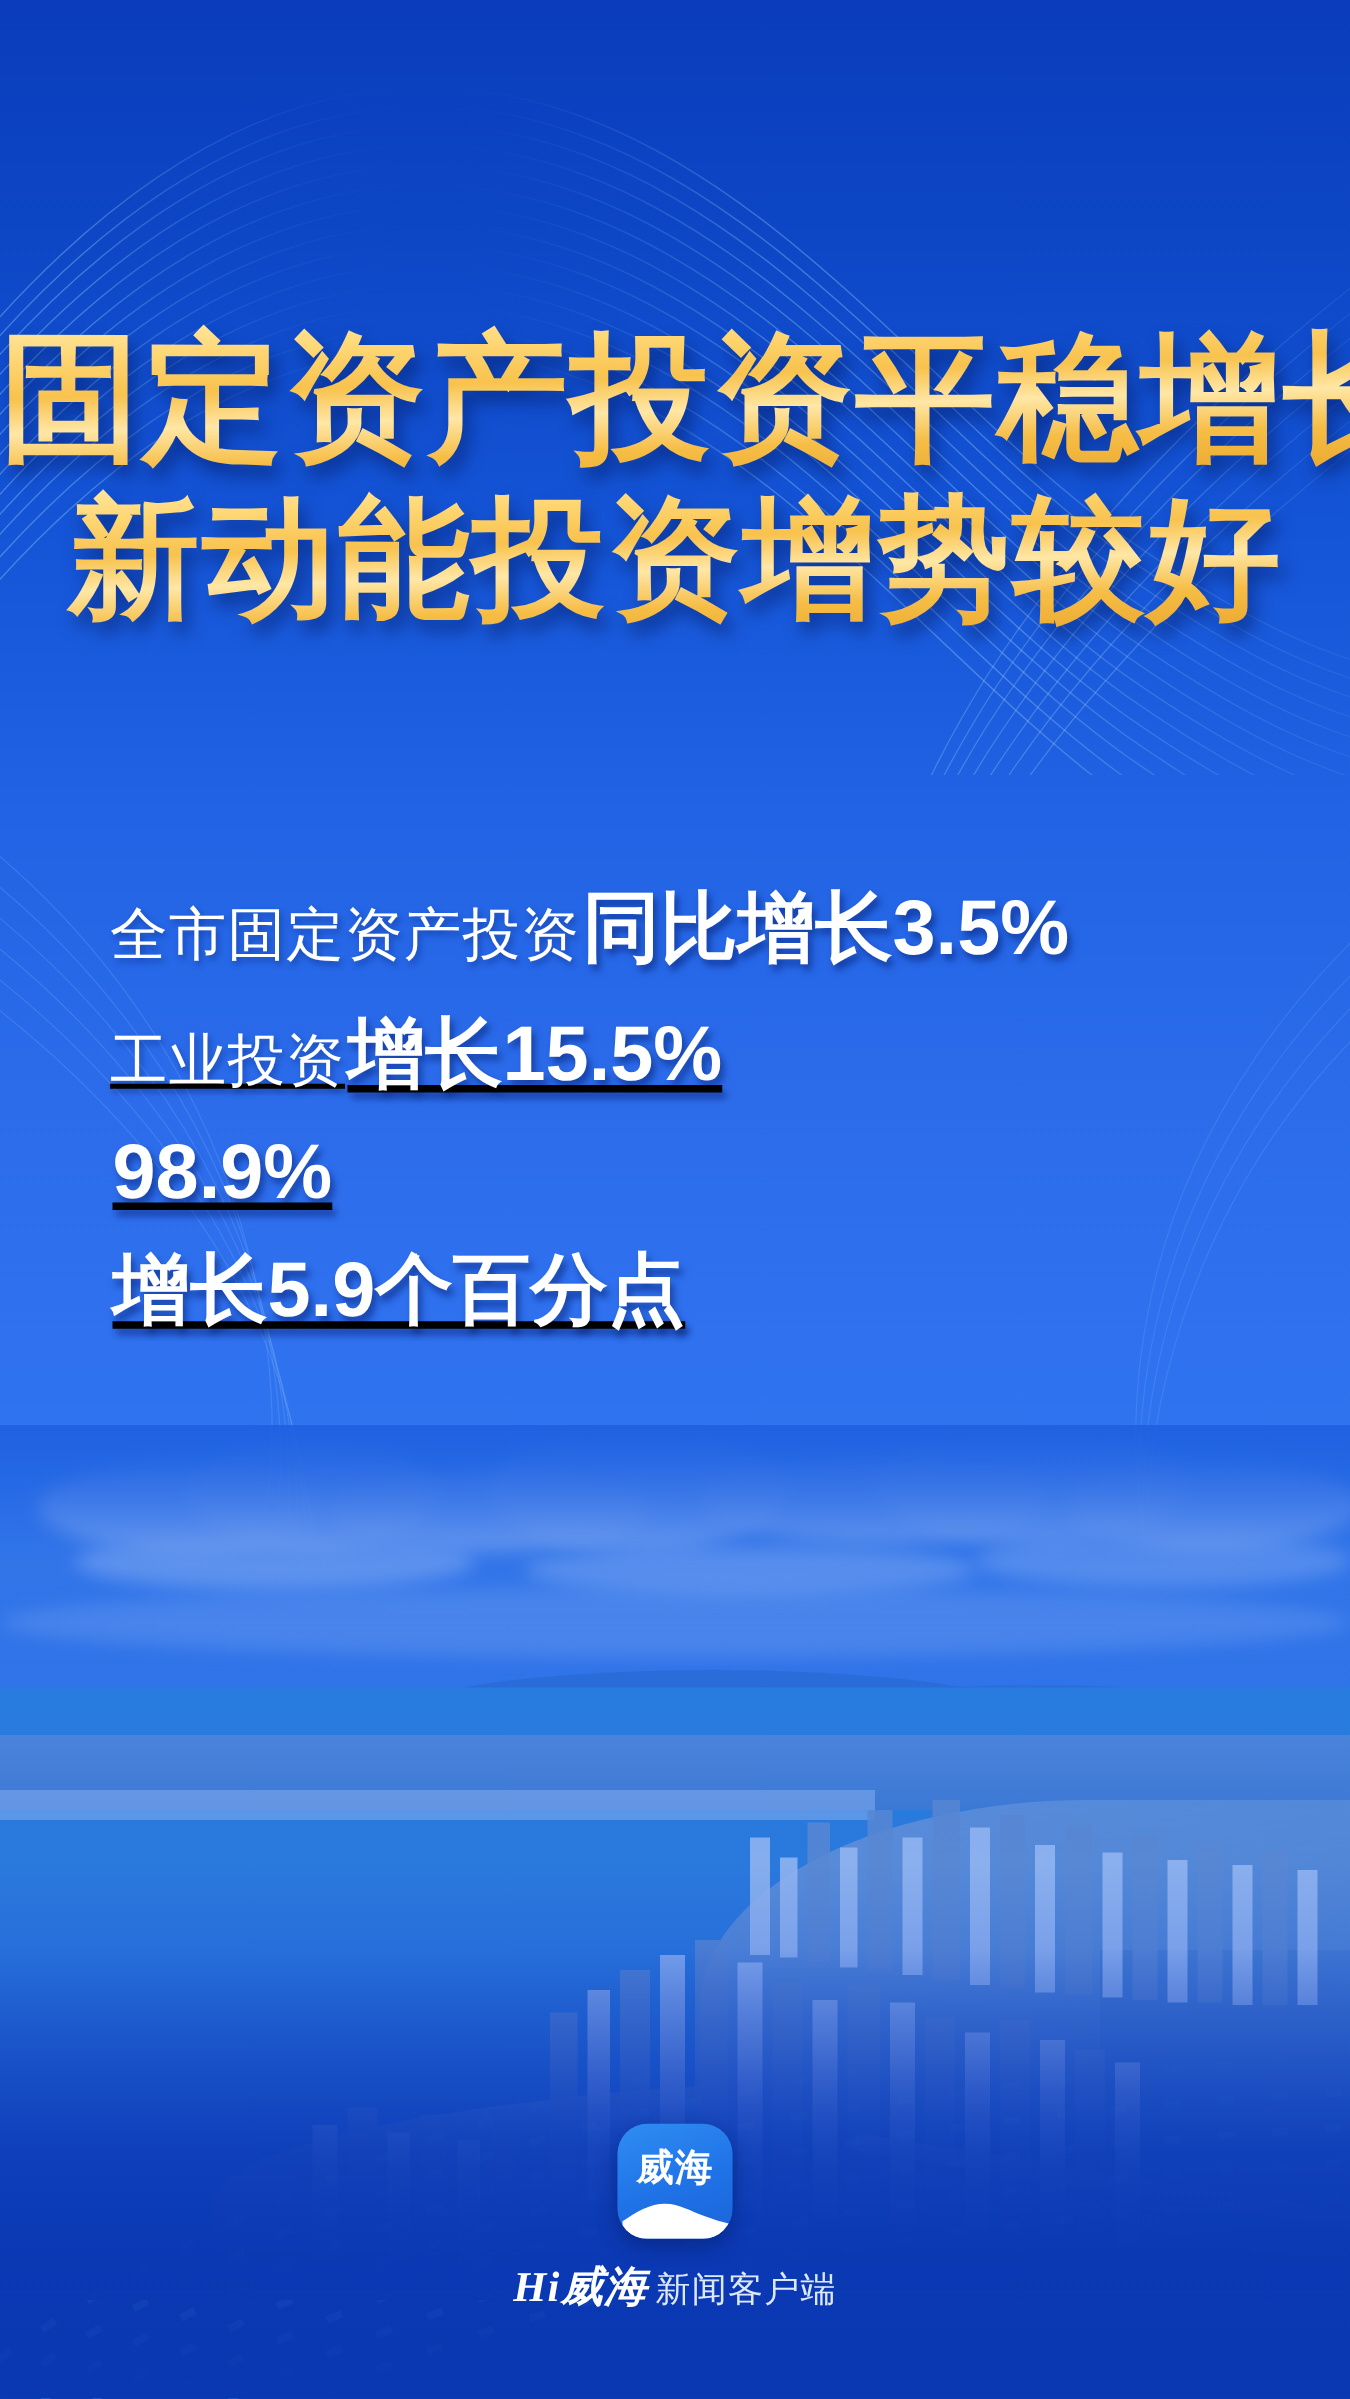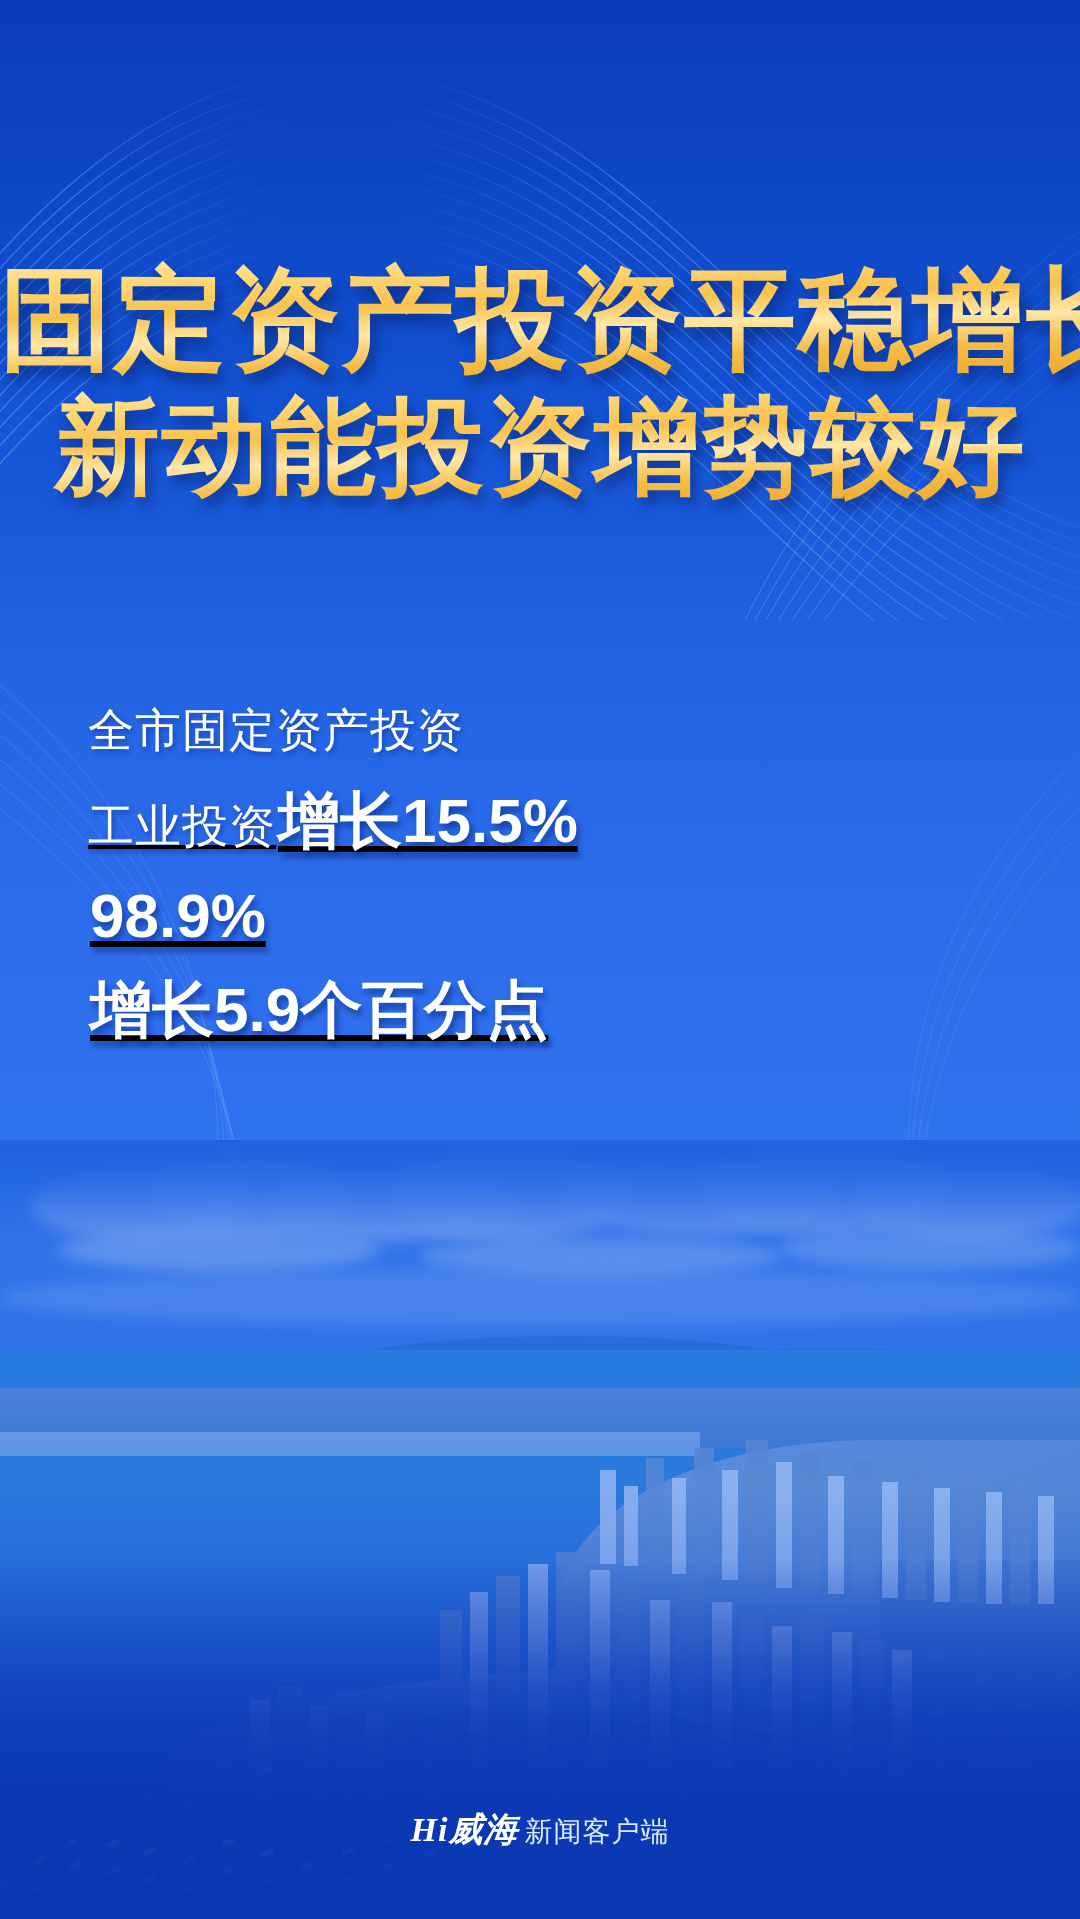--- a/index.html
+++ b/index.html
@@ -288,36 +288,44 @@
   <div class="titles">
     <div class="title-line">固定资产投资平稳增长</div>
     <div class="title-line second">新动能投资增势较好</div>
   </div>
 
   <div class="stats">
 
 
     <div class="stat-row">
       <span class="lead">全市固定资产投资</span>
+      <span class="big">同比增长3.5%</span>
     </div>
 
     <div class="stat-row">
       <span class="lead">工业投资</span>
       <span class="big">增长15.5%</span>
     </div>
 
     <div class="stat-row">
       <span class="big">98.9%</span>
     </div>
 
     <div class="stat-row">
       <span class="big">增长5.9个百分点</span>
     </div>
 
   </div>
 
   <div class="footer">
+    <div class="logo-tile">
+      <div class="logo-word">威海</div>
+      <svg class="logo-hill" viewBox="0 0 92 40" preserveAspectRatio="none">
+        <path d="M4,26 C 16,18 26,12 38,12 C 50,12 58,18 70,22 C 78,25 85,27 90,28 L90,40 L4,40 Z" fill="#ffffff"></path>
+        <path d="M0,33 C 14,29 26,27 40,28 C 56,29 72,33 92,33 L92,40 L0,40 Z" fill="#ffffff" opacity="0.92"></path>
+      </svg>
+    </div>
     <div class="footer-text">
       <span class="hi">Hi威海</span><span class="sub">新闻客户端</span>
     </div>
   </div>
 
 </div>
 
 </body></html>

